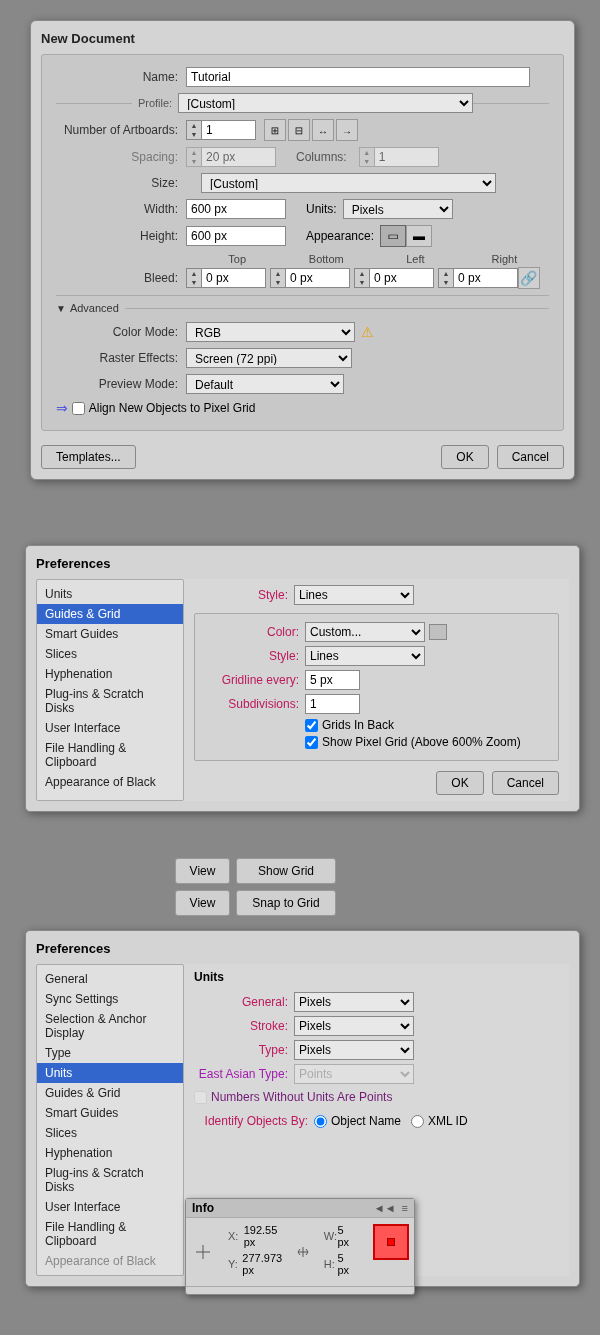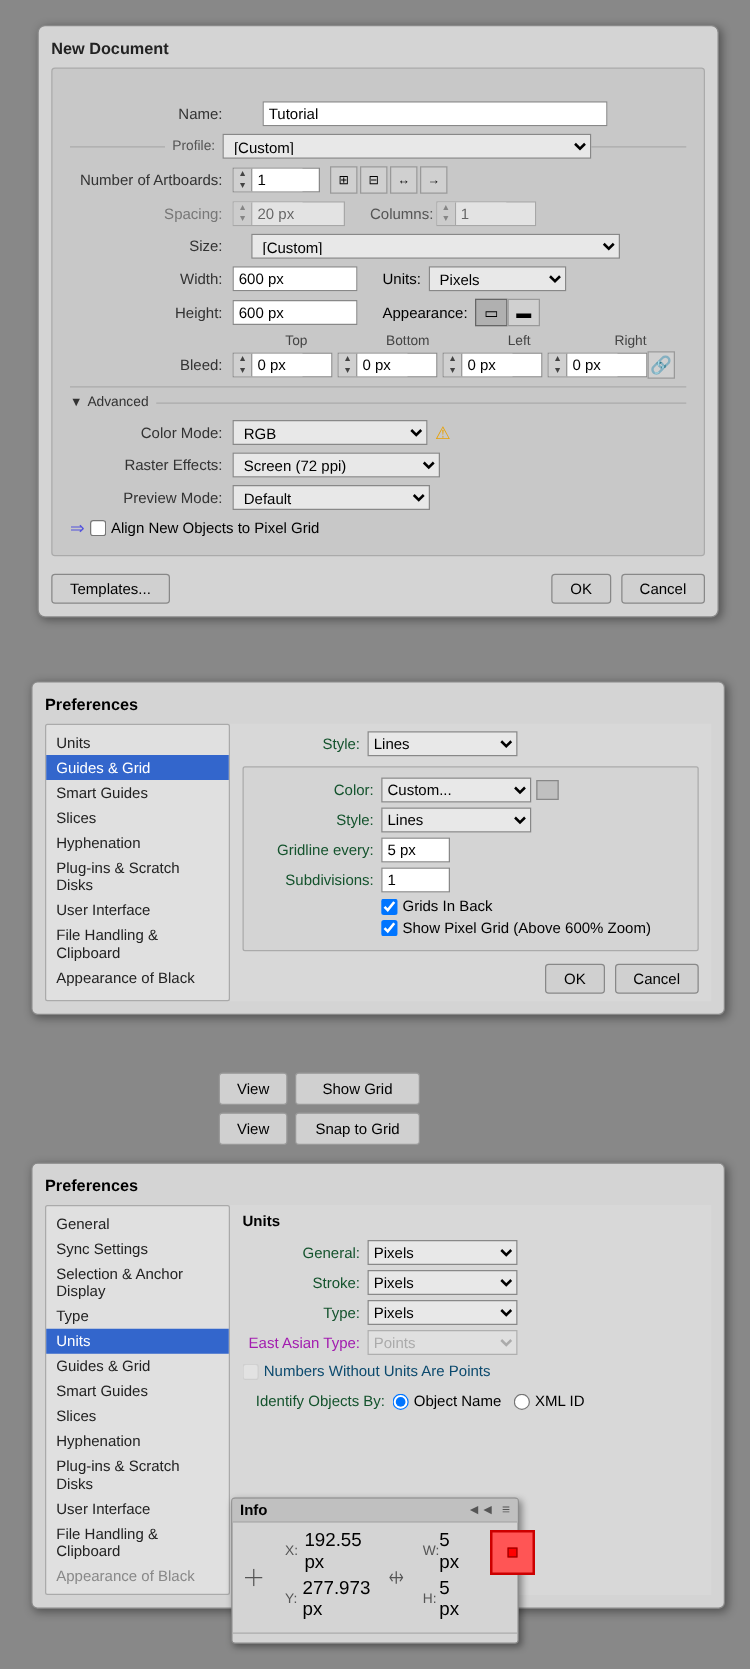--- a/index.html
+++ b/index.html
@@ -28,21 +28,21 @@
     .dialog-title {
       font-size: 13px;
       font-weight: bold;
       margin-bottom: 8px;
       color: #222;
     }
     .dialog-inner {
       background: #c8c8c8;
       border: 1px solid #aaa;
       border-radius: 3px;
-      padding: 26px 14px 14px;
+      padding: 12px 14px 14px;
     }
     .form-row {
       display: flex;
       align-items: center;
       margin-bottom: 6px;
     }
     .form-label {
       text-align: right;
       width: 130px;
       padding-right: 8px;
@@ -50,22 +50,21 @@
       flex-shrink: 0;
     }
     .form-input {
       background: #fff;
       border: 1px solid #888;
       padding: 2px 4px;
       font-size: 12px;
       height: 20px;
     }
     .form-input-wide {
-      width: 276px;
-      margin-left: 24px;
+      width: 344px;
     }
     .form-select {
       background: #e8e8e8;
       border: 1px solid #888;
       padding: 2px 4px;
       font-size: 12px;
       height: 20px;
       cursor: pointer;
     }
 
@@ -122,21 +121,21 @@
       outline: none;
     }
 
     .spacing-row {
       display: flex;
       align-items: center;
       margin-bottom: 6px;
     }
     .columns-label {
       margin-left: 20px;
-      margin-right: 2px;
+      margin-right: 12px;
       color: #555;
     }
 
     .size-row {
       display: flex;
       align-items: center;
       margin-bottom: 6px;
       gap: 15px;
     }
     .units-label {
@@ -306,21 +305,21 @@
     .pref-form-row {
       display: flex;
       align-items: center;
       margin-bottom: 4px;
     }
     .pref-label {
       width: 100px;
       text-align: right;
       padding-right: 6px;
       font-size: 12px;
-      color: #14532d;
+      color: #be185d;
     }
     .pref-select {
       height: 20px;
       font-size: 12px;
       background: #e8e8e8;
       border: 1px solid #888;
       cursor: pointer;
       width: 120px;
     }
     .color-swatch {
@@ -443,21 +442,21 @@
       display: flex;
       align-items: center;
       margin-bottom: 4px;
     }
     .coord-label {
       width: 18px;
       color: #555;
       font-size: 11px;
     }
     .coord-value {
-      font-size: 15px;
+      font-size: 11px;
     }
     .info-dims {
       flex: 1;
     }
     .info-footer {
       border-top: 1px solid #aaa;
       height: 8px;
     }
     .divider-line {
       flex: 1;
@@ -606,21 +605,21 @@
 
     <div class="advanced-section">
       <div class="advanced-header">
         <span class="triangle-icon">▼</span>
         <span>Advanced</span>
         <div class="divider-line" style="flex:1;margin-left:6px;"></div>
       </div>
 
       <div class="form-row">
         <span class="form-label">Color Mode:</span>
-        <select class="form-select" style="width:156px;">
+        <select class="form-select" style="width:169px;">
           <option>RGB</option>
         </select>
         <span class="warning-icon">⚠</span>
       </div>
 
       <div class="form-row">
         <span class="form-label">Raster Effects:</span>
         <select class="form-select" style="width:166px;">
           <option>Screen (72 ppi)</option>
         </select>
@@ -777,21 +776,21 @@
 
       <div class="pref-form-row">
         <span class="pref-label" style="color:#a21caf;">East Asian Type:</span>
         <select class="pref-select" disabled="" style="opacity:0.5;">
           <option>Points</option>
         </select>
       </div>
 
       <div class="checkbox-row" style="margin-left:0;margin-top:6px;">
         <input type="checkbox" disabled="" style="opacity: 0.5;">
-        <span style="color:#0c4a6e;">Numbers Without Units Are Points</span>
+        <span style="color:#701a75;">Numbers Without Units Are Points</span>
       </div>
 
       <div class="pref-form-row" style="margin-top:10px;">
         <span class="pref-label" style="width:120px;">Identify Objects By:</span>
         <label style="display:flex;align-items:center;margin-right:10px;">
           <input type="radio" name="identify" checked="" style="">
           <span>Object Name</span>
         </label>
         <label style="display:flex;align-items:center;">
           <input type="radio" name="identify" style="">

